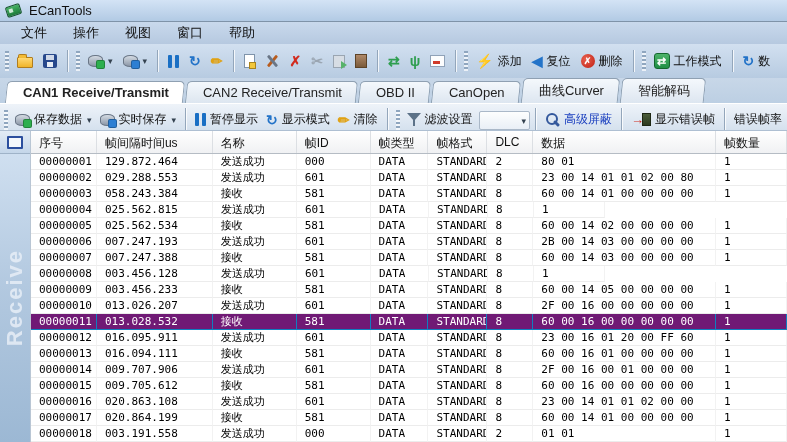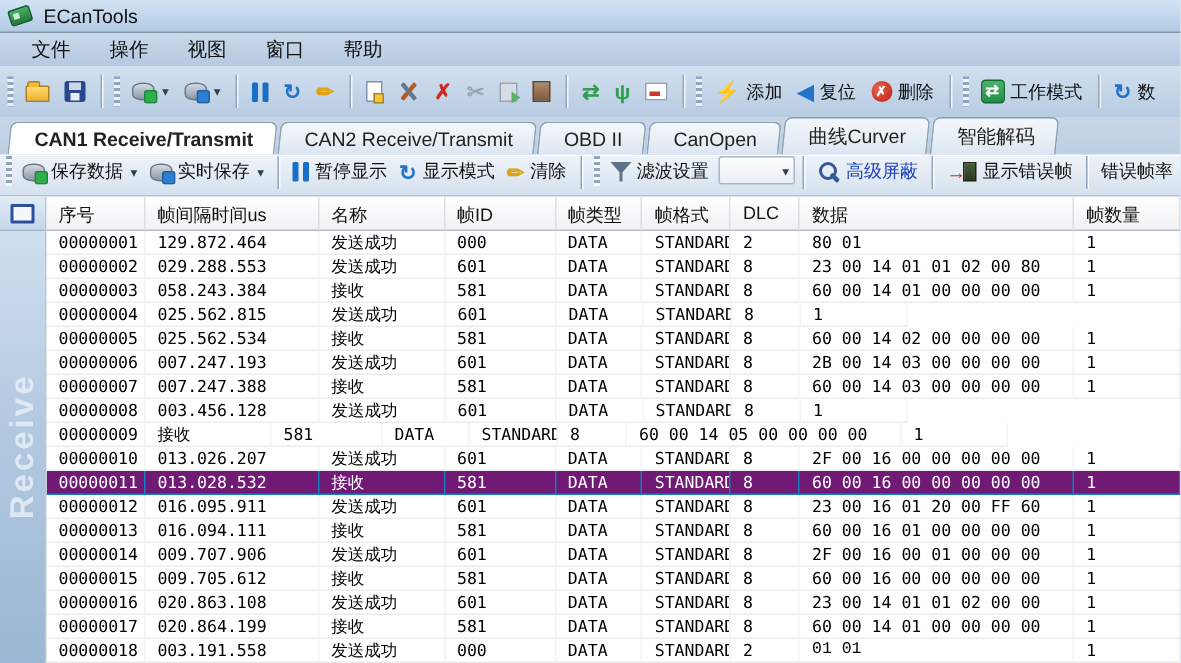--- a/index.html
+++ b/index.html
@@ -59,21 +59,21 @@
   .i-errdoor b { color:#d22b1e; font-size:13px; margin-right:-2px; }
   .i-errdoor i { width:9px; height:13px; background:linear-gradient(#4b5d3a,#2c3a20); border:1px solid #1d2714; display:inline-block; }
 
   
   .tabbar { height:25px; background:linear-gradient(#c8d7e8,#bccfe3); display:flex; align-items:flex-end; padding-left:6px; flex:0 0 25px; }
   .tab { font-size:13px; color:#222; padding:3px 14px 3px 16px; background:linear-gradient(#f4f8fc,#dde6f0); border:1px solid #8fa0b2; border-bottom:none; border-radius:5px 5px 0 0; margin-right:2px; transform:skewX(-6deg); }
   .tab > span { display:inline-block; transform:skewX(6deg); }
   .tab.active { background:#fff; font-weight:bold; position:relative; z-index:2; }
 
   
-  .subtoolbar { height:28px; background:linear-gradient(#eef3f9,#d5e1ee); border-top:1px solid #fff; border-bottom:1px solid #aebfd2; display:flex; align-items:flex-start; padding:0 1px; flex:0 0 28px; overflow:hidden; white-space:nowrap; }
+  .subtoolbar { height:28px; background:linear-gradient(#eef3f9,#d5e1ee); border-top:1px solid #fff; border-bottom:1px solid #aebfd2; display:flex; align-items:flex-end; padding:0 1px; flex:0 0 28px; overflow:hidden; white-space:nowrap; }
   .subtoolbar .tbtn { padding:2px 4px; }
   .combo { width:88px; height:19px; border:1px solid #aab8c8; background:linear-gradient(#fdfefe,#e9eff6); display:inline-flex; align-items:center; justify-content:flex-end; padding-right:3px; margin-left:2px; border-radius:2px; }
   .adv { color:#1a3fbf; }
 
   
   .main { flex:1 1 auto; display:flex; background:#fff; overflow:hidden; }
   .leftcol { width:30px; flex:0 0 30px; display:flex; flex-direction:column; }
   .corner { height:23px; flex:0 0 23px; background:linear-gradient(#e2ecf6,#c4d6e9); display:flex; align-items:center; justify-content:center; border-bottom:1px solid #9fb3c8; }
   .cb { width:16px; height:13px; border:2px solid #2b4f9e; background:#f4f8fc; border-radius:1px; }
   .sidestrip { flex:1 1 auto; background:linear-gradient(180deg,#cfdff0 0%,#b3c9e0 45%,#9cb8d4 100%); display:flex; align-items:center; justify-content:center; overflow:hidden; }
@@ -361,20 +361,21 @@
             <div class="tcell" style="width: 116px;">003.456.128</div>
             <div class="tcell" style="width: 84px;">发送成功</div>
             <div class="tcell" style="width: 74px;">601</div>
             <div class="tcell" style="width: 58px;">DATA</div>
             <div class="tcell" style="width: 59px;">STANDARD</div>
             <div class="tcell" style="width: 46px;">8</div>
             <div class="tcell" style="width: 71px;">1</div>
           </div>
           <div class="trow">
             <div class="tcell" style="width: 66px;">00000009</div>
+            <div class="tcell" style="width: 116px;">003.456.233</div>
             <div class="tcell" style="width: 84px;">接收</div>
             <div class="tcell" style="width: 74px;">581</div>
             <div class="tcell" style="width: 58px;">DATA</div>
             <div class="tcell" style="width: 59px;">STANDARD</div>
             <div class="tcell" style="width: 46px;">8</div>
             <div class="tcell" style="width: 183px;">60 00 14 05 00 00 00 00</div>
             <div class="tcell" style="width: 71px;">1</div>
           </div>
           <div class="trow">
             <div class="tcell" style="width: 66px;">00000010</div>
@@ -465,20 +466,20 @@
             <div class="tcell" style="width: 71px;">1</div>
           </div>
           <div class="trow">
             <div class="tcell" style="width: 66px;">00000018</div>
             <div class="tcell" style="width: 116px;">003.191.558</div>
             <div class="tcell" style="width: 84px;">发送成功</div>
             <div class="tcell" style="width: 74px;">000</div>
             <div class="tcell" style="width: 58px;">DATA</div>
             <div class="tcell" style="width: 59px;">STANDARD</div>
             <div class="tcell" style="width: 46px;">2</div>
-            <div class="tcell" style="width: 183px; font-family: Liberation Mono, monospace;">01 01</div>
+            <div class="tcell" style="width: 183px;">01 01</div>
             <div class="tcell" style="width: 71px;">1</div>
           </div>
         </div>
     </div>
   </div>
 
 </div>
 
 </body></html>

